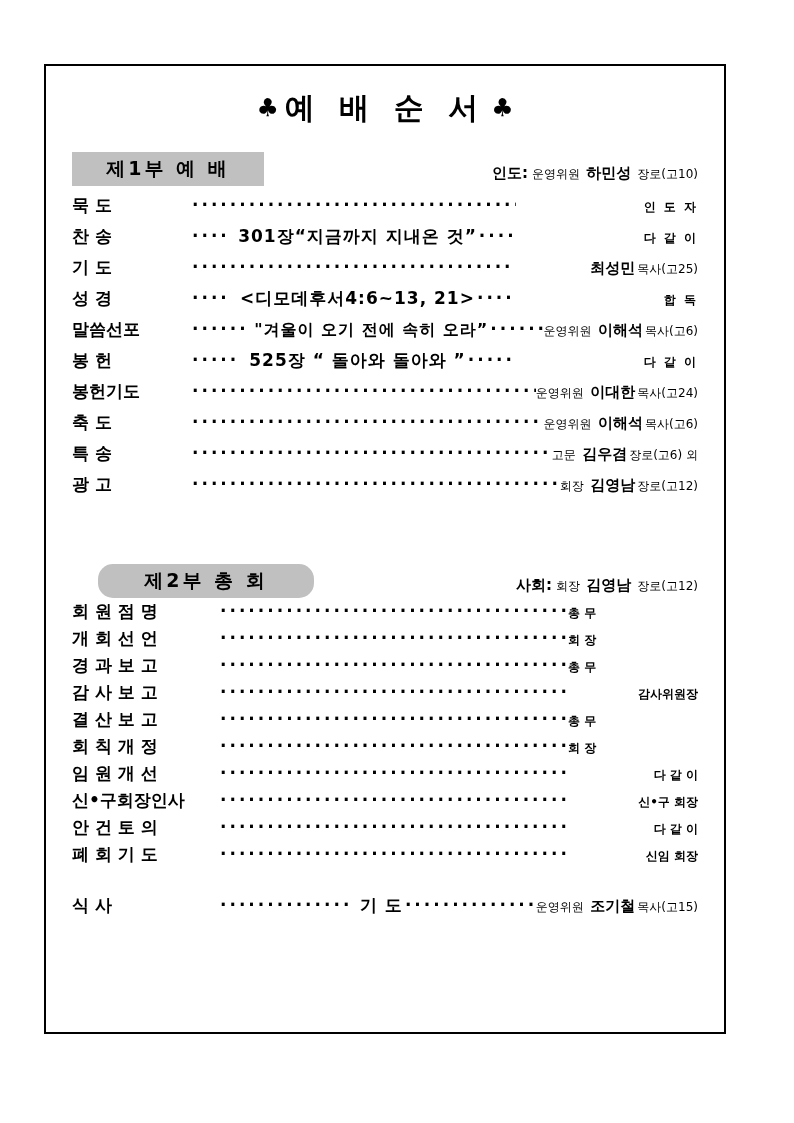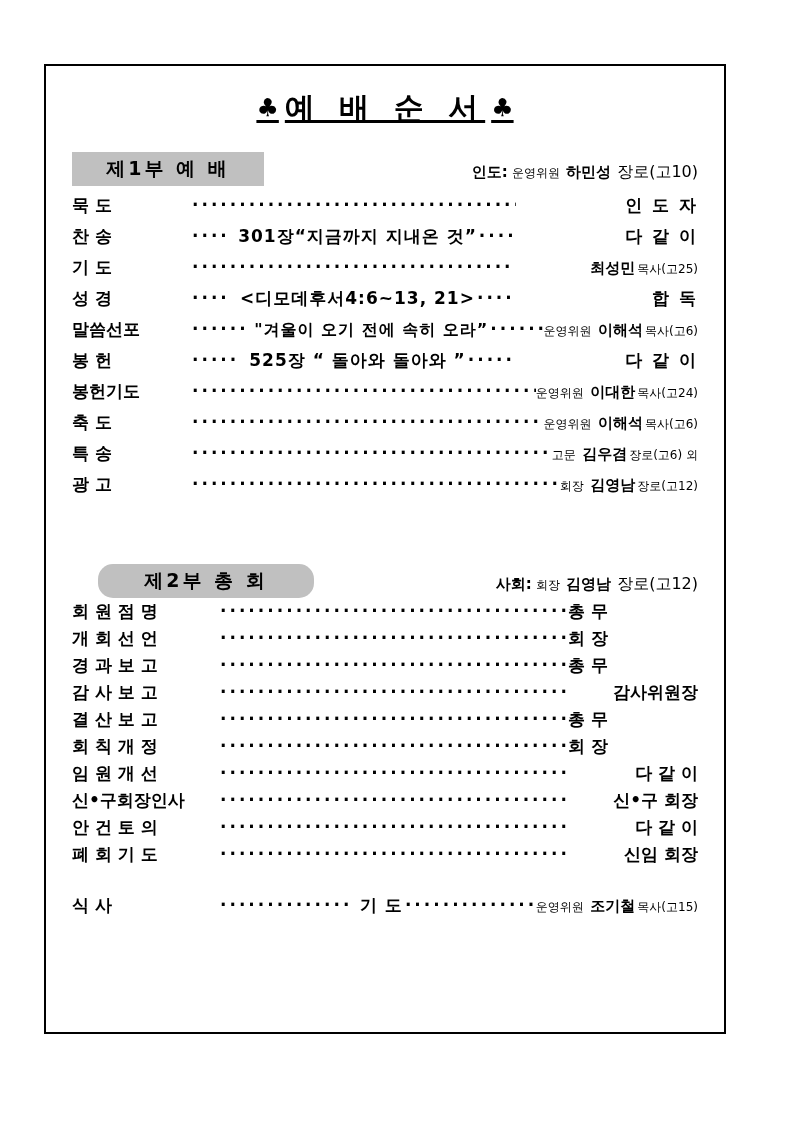--- a/index.html
+++ b/index.html
@@ -39,21 +39,20 @@
   
   .doc-title {
     text-align: center;
     font-size: 30px;
     font-weight: bold;
     letter-spacing: 7px;
     margin-top: 24px;
     margin-bottom: 0;
     white-space: nowrap;
     line-height: 1.2;
-    text-decoration: underline;
   }
   .doc-title .clover {
     font-size: 25px;
     letter-spacing: 0;
     vertical-align: 2px;
   }
   .doc-title .ttext {
     margin: 0 6px;
   }
 
@@ -86,21 +85,21 @@
     font-size: 15px;
     font-weight: bold;
     margin-top: 28px;
   }
   .leader .lead-role { font-size: 12px; }
   .leader .lead-name {
     font-size: 15px;
     font-weight: bold;
     margin: 0 2px;
   }
-  .leader .lead-title { font-size: 16px; margin-top: 9px; }
+  .leader .lead-title { font-size: 12px; margin-top: 9px; }
 
   
   .prog-list { margin-top: 8px; }
   .prog-list.part2 { margin-top: 2px; }
   .prog-list.part3 { margin-top: 2px; }
 
   .row {
     display: flex;
     align-items: baseline;
     white-space: nowrap;
@@ -143,21 +142,21 @@
     font-size: 17px;
     font-weight: bold;
     letter-spacing: 1px;
     padding: 0 2px;
     margin-left: 7px;
   }
   .mid.small { font-size: 16px; }
 
   .value {
     flex: 0 0 auto;
-    font-size: 17px;
+    font-size: 12px;
     font-weight: bold;
     text-align: right;
     box-sizing: border-box;
   }
   .value.w-wide { width: 182px; letter-spacing: 2px; }
   .value.w-mid { width: 188px; }
   .value.w-p2 { width: 130px; }
 
   .person { font-size: 13px; white-space: nowrap; }
   .person .p-role { font-size: 12px; font-weight: normal; }

